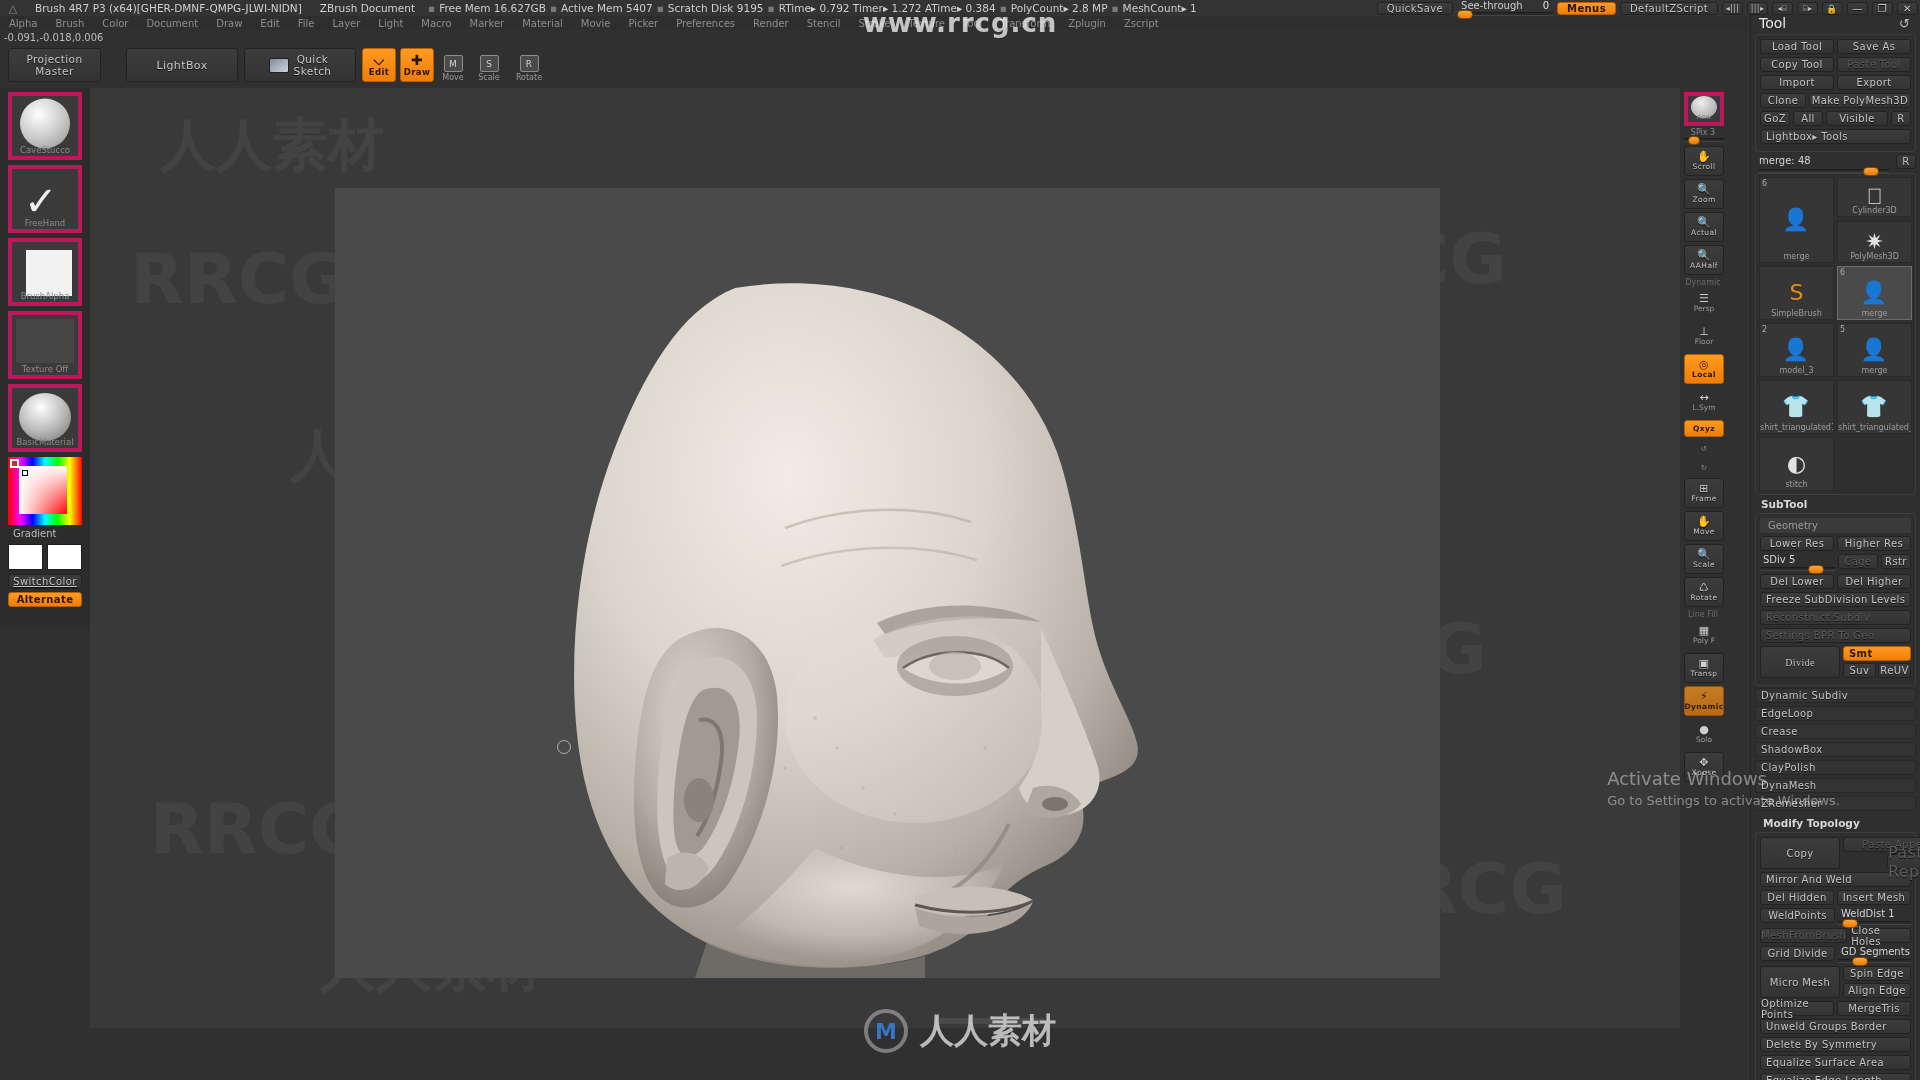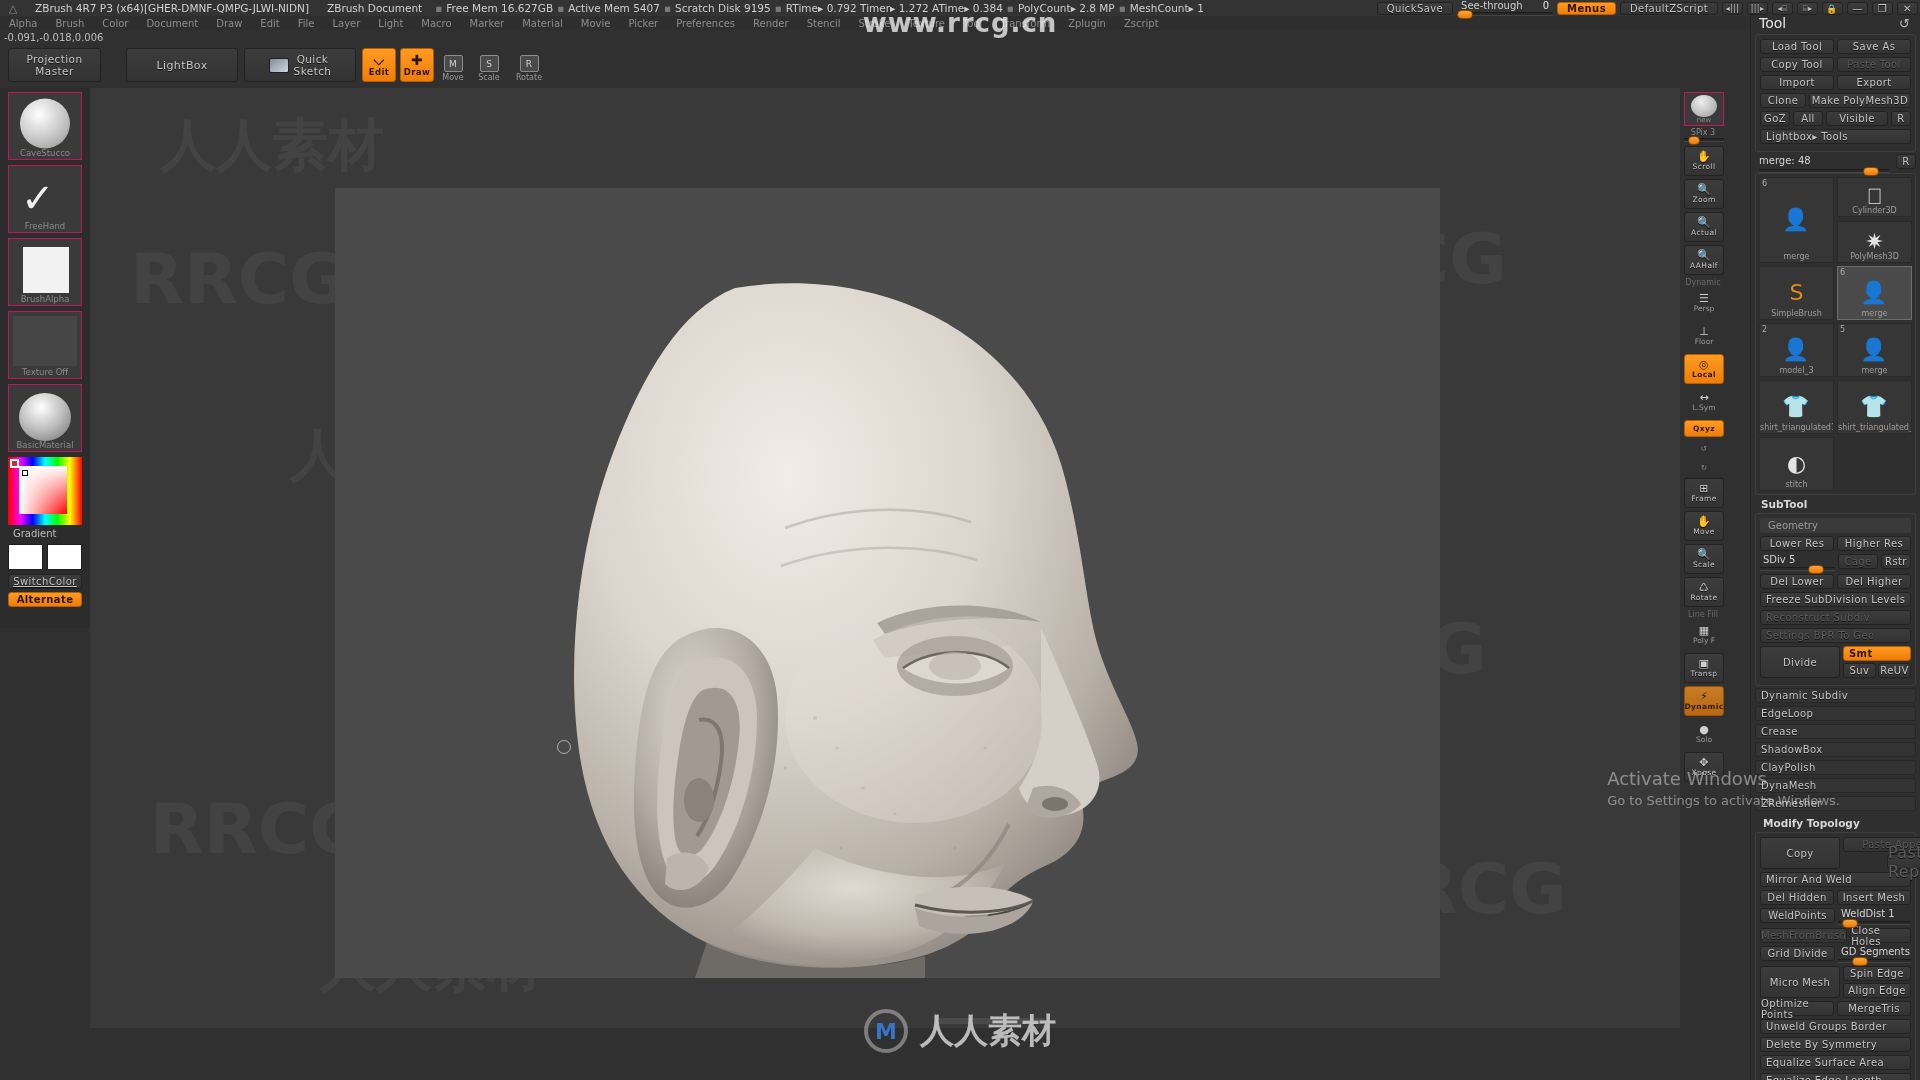--- a/index.html
+++ b/index.html
@@ -55,21 +55,21 @@
   .modebtn{ position:absolute; width:34px; height:34px; display:flex; flex-direction:column;
             align-items:center; justify-content:center; font-size:8.5px; }
 
   .mtxt{ position:absolute; font-size:11px; color:#b9b9b9; }
   .mtxt.off{ color:#5e5e5e; }
 
   
   #leftshelf{ position:absolute; left:0; top:88px; width:90px; height:540px;
     background:#2c2c2c; padding:4px; }
   .lsitem{ position:relative; width:74px; height:68px; margin:0 auto 5px;
-           background:#3a3a3a; border:1px solid #be185d; }
+           background:#3a3a3a; border:4px solid #be185d; }
   .lsitem .cap{ position:absolute; left:0; bottom:1px; width:100%; text-align:center;
                 font-size:8.5px; color:#8b8b8b; }
   .swatchrow{ display:flex; gap:4px; width:74px; margin:3px auto 0; }
   .swatch{ width:35px; height:26px; background:#fff; border:1px solid #1e1e1e; }
 
   
   #canvas{ position:absolute; left:90px; top:88px; width:1590px; height:940px;
     background:#393939; overflow:hidden; }
   #doc{ position:absolute; left:245px; top:100px; width:1105px; height:790px;
         background:#4a4a4a; }
@@ -129,21 +129,21 @@
   #scroll{ position:absolute; left:845px; bottom:4px; width:110px; height:6px;
            background:#4a4a4a; border-radius:3px; }
 </style>
 </head>
 <body>
 
 <div id="app">
 
   <div id="titlebar">
     <span class="zlogo">△</span>
-    <span class="seg">ZBrush 4R7 P3 (x64)[GHER-DMNF-QMPG-JLWI-NIDN]</span>
+    <span class="seg">Brush 4R7 P3 (x64)[GHER-DMNF-QMPG-JLWI-NIDN]</span>
     <span class="seg">ZBrush Document</span>
     <span class="sep">▪</span>
     <span class="stat">Free Mem 16.627GB</span>
     <span class="sep">▪</span>
     <span class="stat">Active Mem 5407</span>
     <span class="sep">▪</span>
     <span class="stat">Scratch Disk 9195</span>
     <span class="sep">▪</span>
     <span class="stat">RTime▸ 0.792  Timer▸ 1.272  ATime▸ 0.384</span>
     <span class="sep">▪</span>
@@ -616,21 +616,21 @@
         <div class="btn tpb" style="flex:0 0 30px;">Rstr</div>
       </div>
       <div class="tprow">
         <div class="btn tpb">Del Lower</div>
         <div class="btn tpb">Del Higher</div>
       </div>
       <div class="btn tpfull">Freeze SubDivision Levels</div>
       <div class="btn tpfull dim">Reconstruct Subdiv</div>
       <div class="btn tpfull dim">Settings BPR To Geo</div>
       <div class="tprow" style="align-items:stretch;">
-        <div class="btn tpb" style="flex:0 0 80px;height:32px;">Divide</div>
+        <div class="btn tpb" style="flex:0 0 80px;height:32px;font-family:Liberation Serif, serif;">Divide</div>
         <div style="flex:1;display:flex;flex-direction:column;gap:2px;">
           <div class="btn on" style="height:15px;font-size:10px;justify-content:flex-start;padding-left:5px;">Smt</div>
           <div style="display:flex;gap:2px;">
             <div class="btn" style="flex:1;height:15px;font-size:10px;">Suv</div>
             <div class="btn" style="flex:1;height:15px;font-size:10px;">ReUV</div>
           </div>
         </div>
       </div>
     </div>
 

